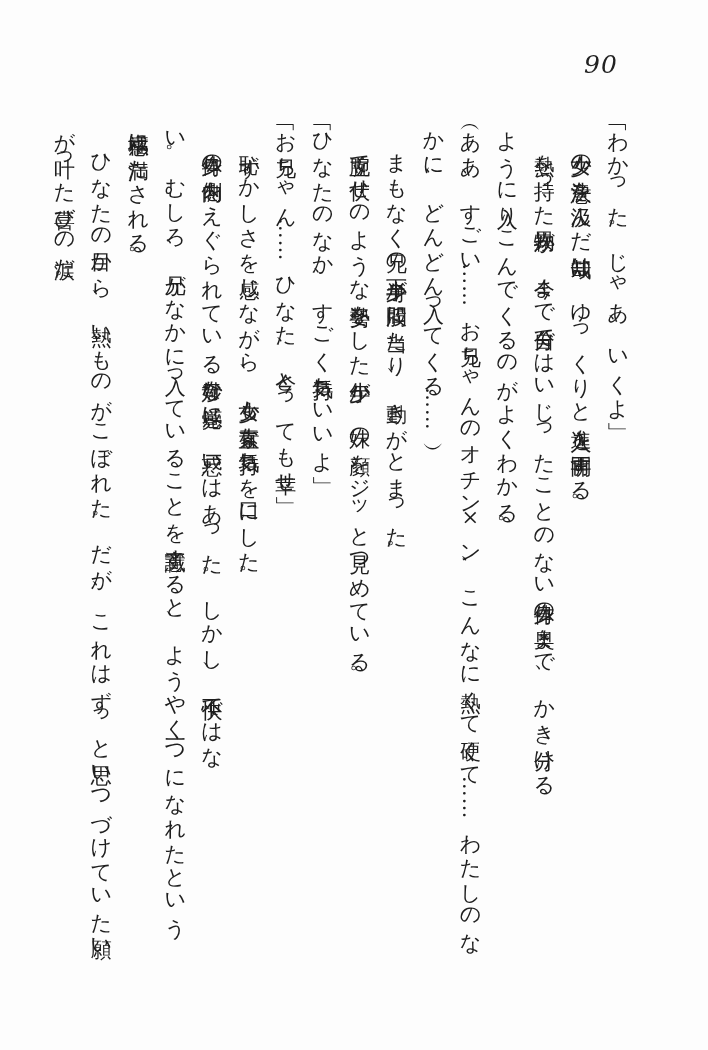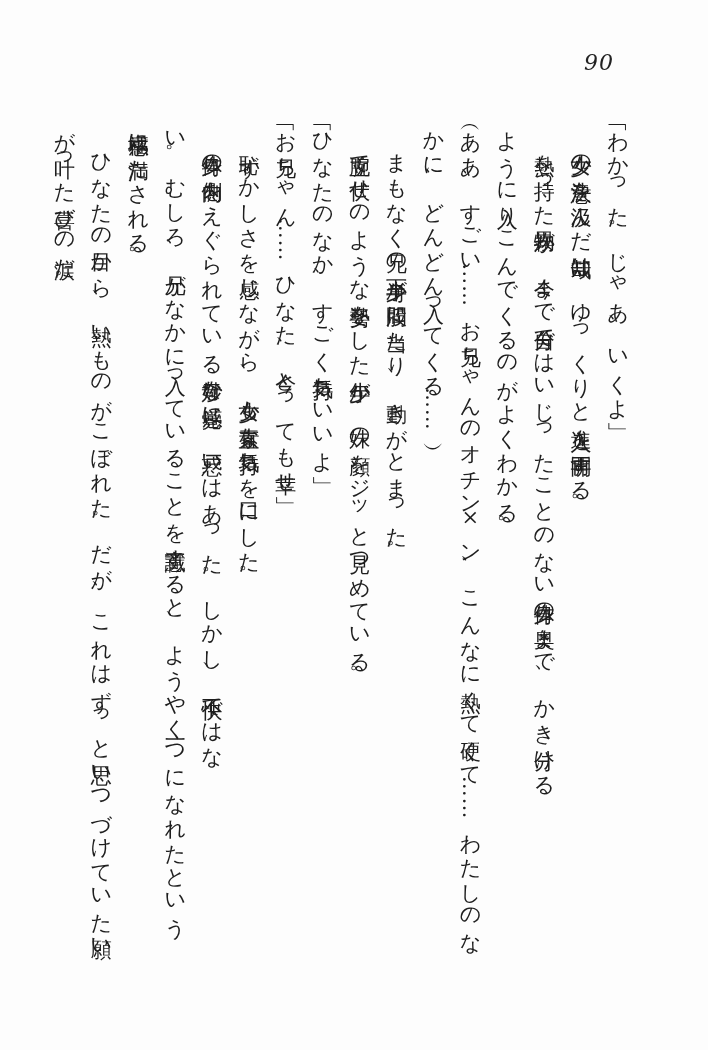--- a/index.html
+++ b/index.html
@@ -11,21 +11,21 @@
     height: 1050px;
     position: relative;
     background: #fdfdfd;
     overflow: hidden;
     font-family: "DejaVu Serif", serif;
   }
   .page-number {
     position: absolute;
     top: 50px;
     left: 584px;
-    font-size: 22px;
+    font-size: 25px;
     font-style: italic;
     color: #222;
     letter-spacing: 1px;
     font-family: "DejaVu Serif", serif;
   }
   .text-block {
     position: absolute;
     top: 117px;
     left: 45px;
     width: 591px;

